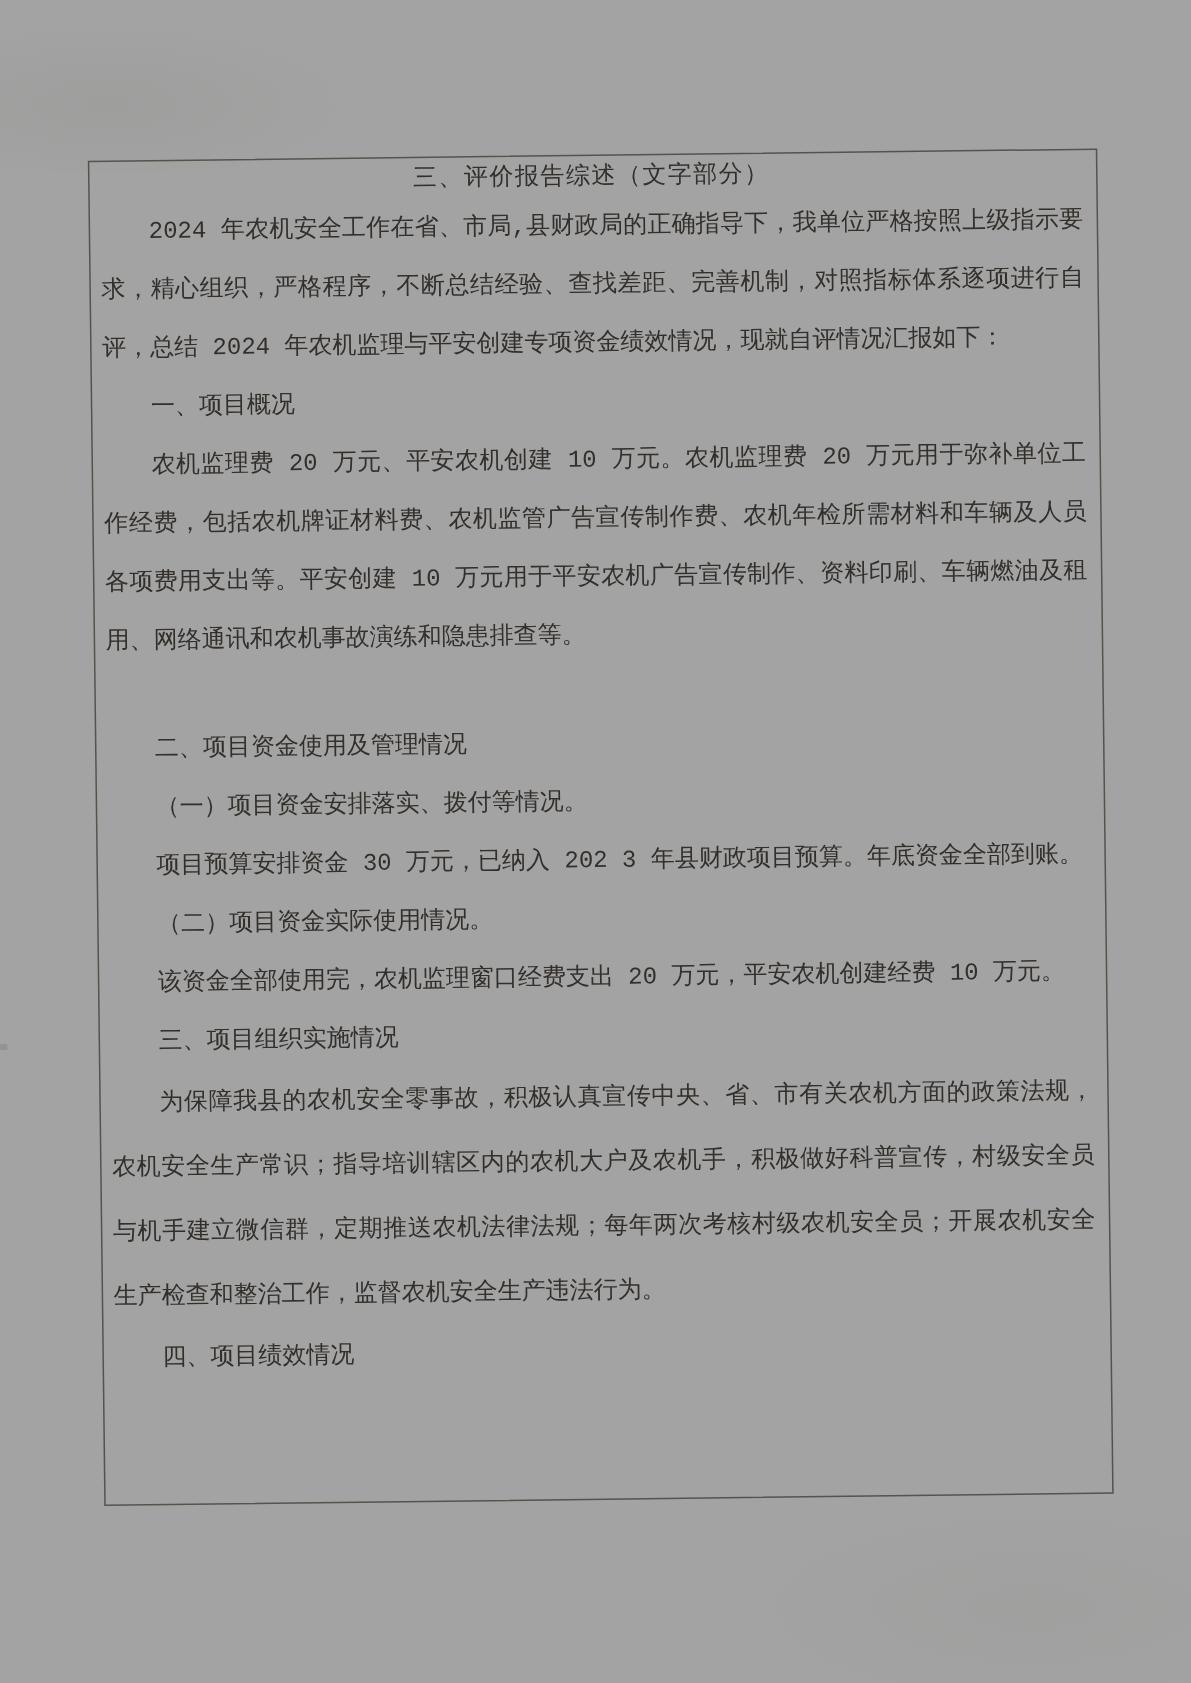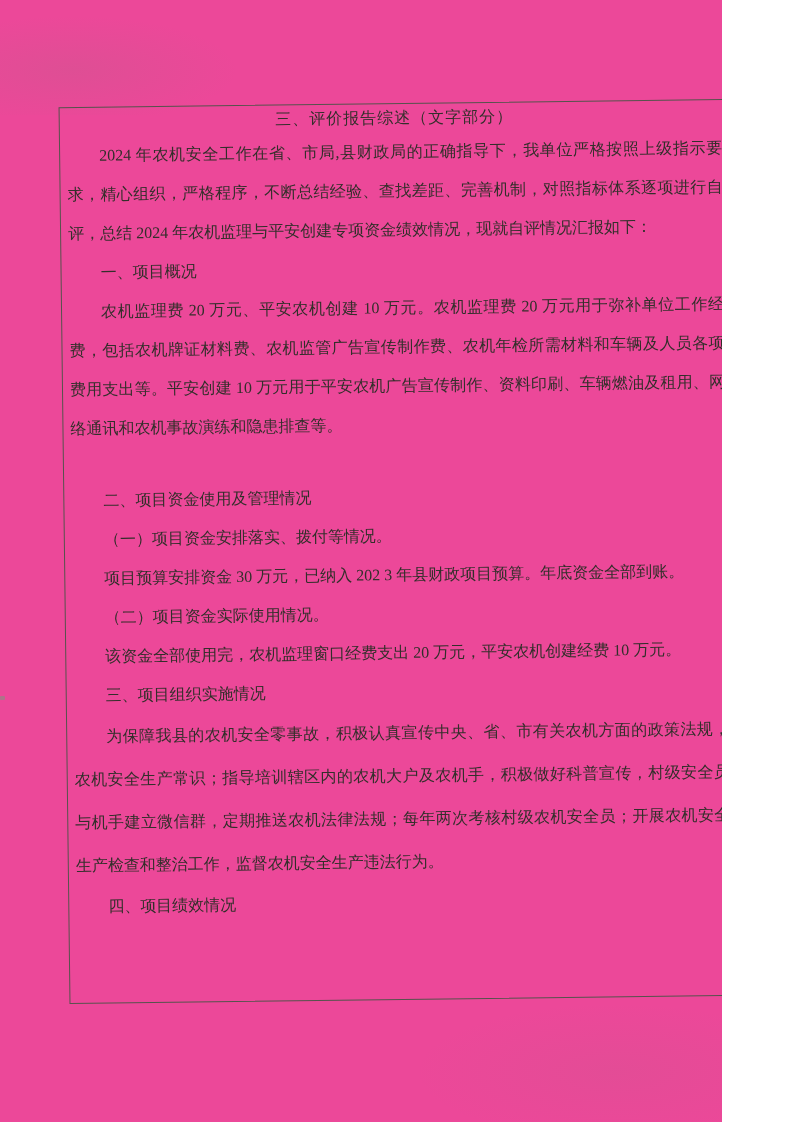--- a/index.html
+++ b/index.html
@@ -2,25 +2,25 @@
 <html lang="zh"><head>
 <meta charset="utf-8">
 <style>
   html, body {
     margin: 0;
     padding: 0;
     background: #ffffff;
   }
   .page {
     position: relative;
-    width: 722px;
+    width: 794px;
     height: 1122px;
-    background: #ec4899;
+    background: #a3a3a3;
     overflow: hidden;
-    font-family: Liberation Serif, serif;
+    font-family: Liberation Mono, monospace;
     color: #332f2b;
   }
   
   .smudge { position: absolute; pointer-events: none; }
   .smudge.s1 {
     left: -40px; top: 15px; width: 280px; height: 100px;
     background: radial-gradient(ellipse at 40% 55%, rgba(125,122,115,0.12), rgba(125,122,115,0) 70%);
   }
   .smudge.s2 {
     right: -30px; bottom: -20px; width: 340px; height: 140px;

